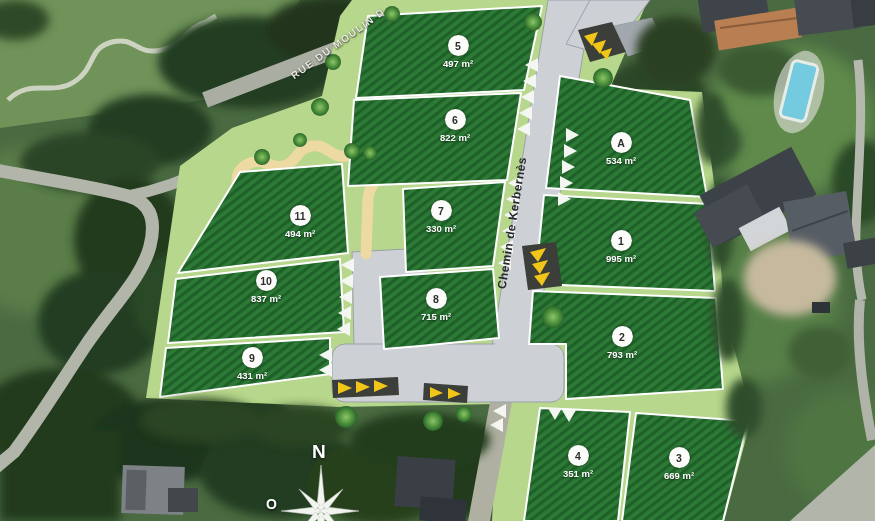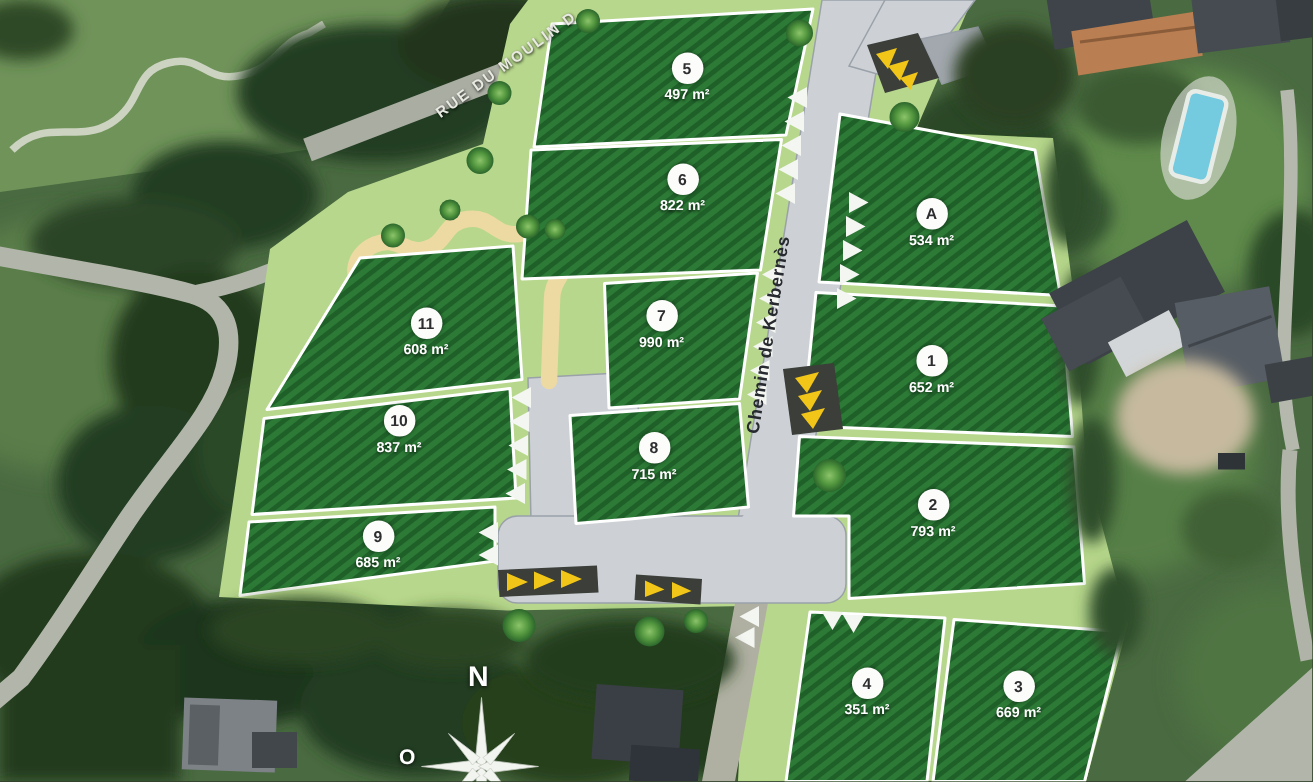--- a/index.html
+++ b/index.html
@@ -256,45 +256,45 @@
 <div class="lot" style="left:458px;top:52px">
   <span class="badge">5</span>
   <span class="area">497 m²</span>
 </div>
 <div class="lot" style="left:455px;top:126px">
   <span class="badge">6</span>
   <span class="area">822 m²</span>
 </div>
 <div class="lot" style="left:441px;top:217px">
   <span class="badge">7</span>
-  <span class="area">990 m²</span>
+  <span class="area">330 m²</span>
 </div>
 <div class="lot" style="left:436px;top:305px">
   <span class="badge">8</span>
   <span class="area">715 m²</span>
 </div>
-<div class="lot" style="left:284px;top:222px">
+<div class="lot" style="left:300px;top:222px">
   <span class="badge">11</span>
-  <span class="area">608 m²</span>
+  <span class="area">494 m²</span>
 </div>
 <div class="lot" style="left:266px;top:287px">
   <span class="badge">10</span>
   <span class="area">837 m²</span>
 </div>
 <div class="lot" style="left:252px;top:364px">
   <span class="badge">9</span>
-  <span class="area">685 m²</span>
+  <span class="area">431 m²</span>
 </div>
 <div class="lot" style="left:621px;top:149px">
   <span class="badge">A</span>
   <span class="area">534 m²</span>
 </div>
 <div class="lot" style="left:621px;top:247px">
   <span class="badge">1</span>
-  <span class="area">652 m²</span>
+  <span class="area">995 m²</span>
 </div>
 <div class="lot" style="left:622px;top:343px">
   <span class="badge">2</span>
   <span class="area">793 m²</span>
 </div>
 <div class="lot" style="left:578px;top:462px">
   <span class="badge">4</span>
   <span class="area">351 m²</span>
 </div>
 <div class="lot" style="left:679px;top:464px">

